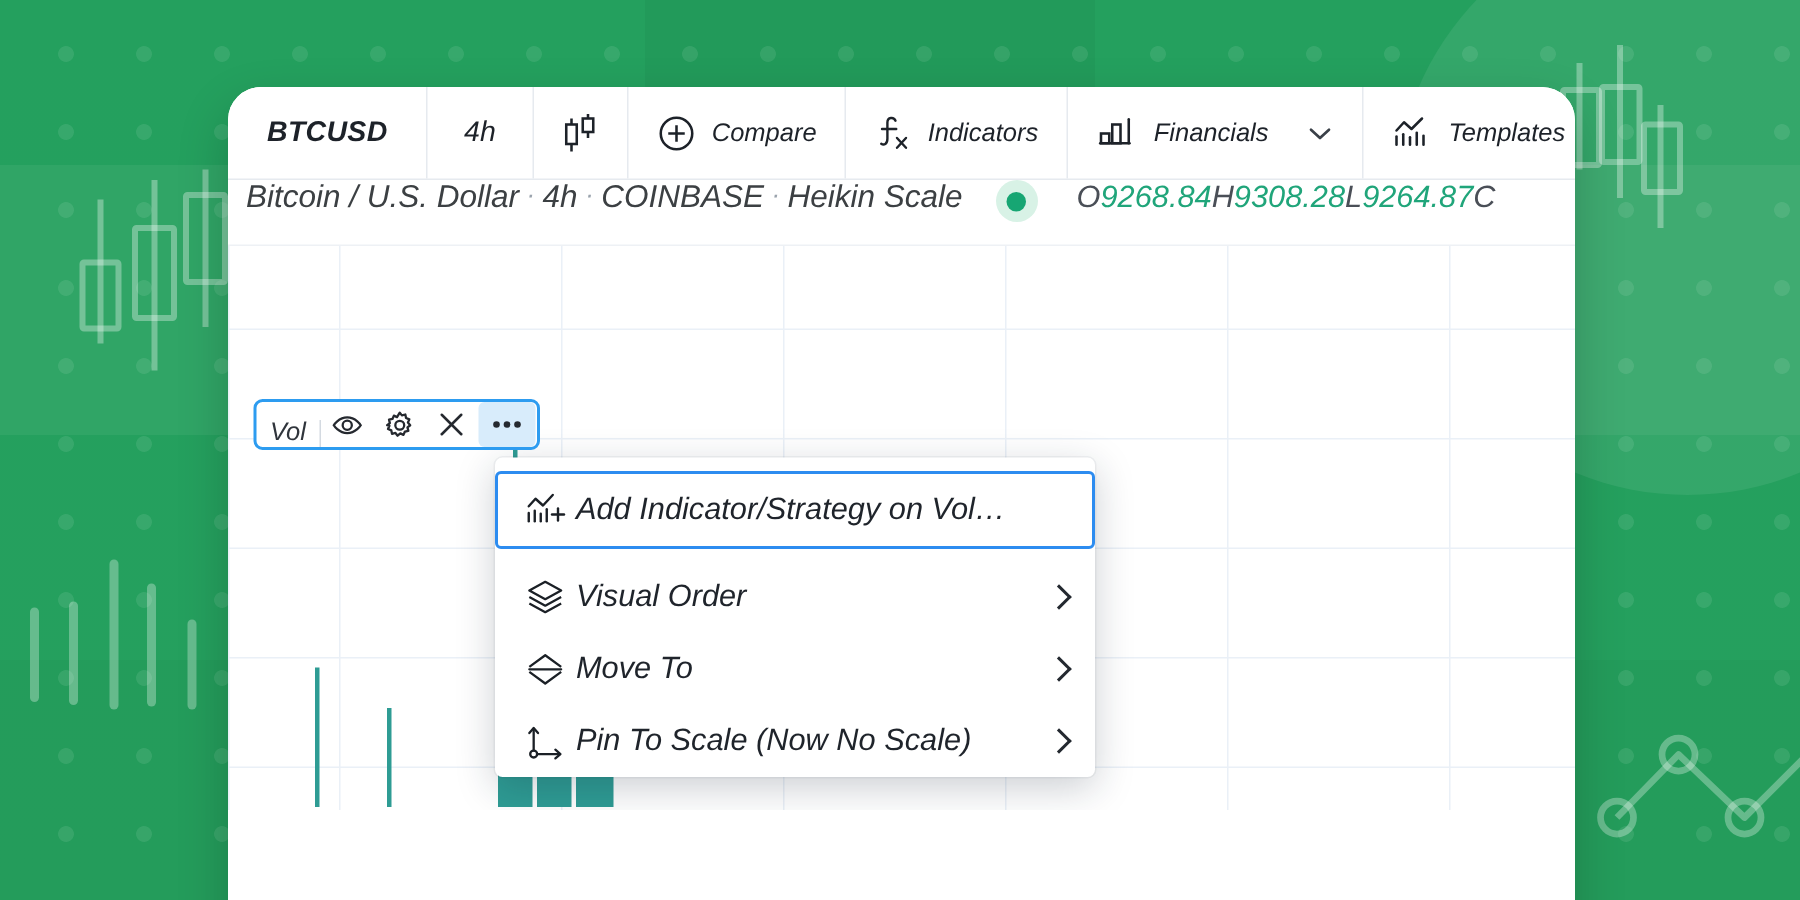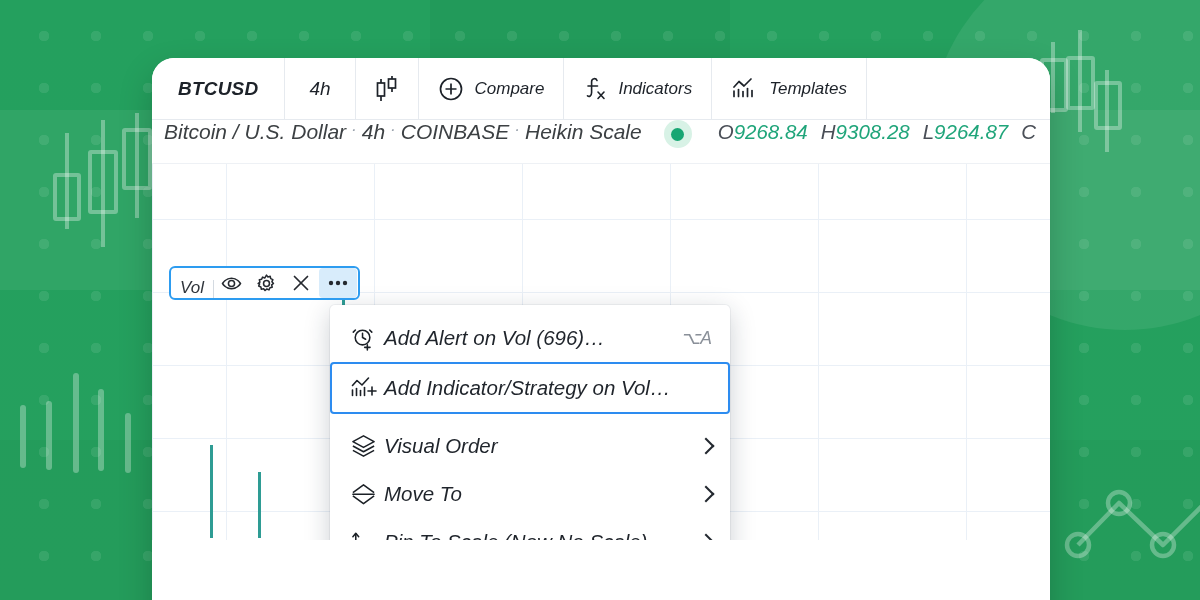--- a/index.html
+++ b/index.html
@@ -120,21 +120,20 @@
     border-radius: 50%;
     background: #d8f2e6;
     display: flex; align-items: center; justify-content: center;
   }
   .status-dot { width: 13px; height: 13px; border-radius: 50%; background: #17a673; }
   .ohlc {
     margin-left: 26px;
     font-size: 20.5px;
     color: #20a57a;
     display: flex;
-    gap: 13px;
   }
   .ohlc .lbl { color: #4a4f57; }
 
   
   .chartarea {
     position: relative;
     height: 376px;
     background: #fff;
     overflow: hidden;
   }
@@ -308,20 +307,36 @@
           <svg width="24" height="28" viewBox="0 0 24 28" fill="none" stroke="#1d2229" stroke-width="1.6">
             <path d="M14 5.5c-1-2.6-5.4-2.6-5.4 1.2V17.5c0 3.6-2.4 4.6-4.1 3.3" stroke-linecap="round"></path>
             <line x1="5" y1="11" x2="14.5" y2="11" stroke-linecap="round"></line>
             <line x1="15" y1="17" x2="21" y2="23.5" stroke-linecap="round"></line>
             <line x1="21" y1="17" x2="15" y2="23.5" stroke-linecap="round"></line>
           </svg>
         </span>
         <span>Indicators</span>
       </div>
 
+      <div class="tb-item">
+        <span class="ico">
+          <svg width="27" height="26" viewBox="0 0 27 26" fill="none" stroke="#1d2229" stroke-width="1.7">
+            <line x1="2.5" y1="19.5" x2="22" y2="19.5" stroke-linecap="round"></line>
+            <rect x="3" y="13" width="5.5" height="6.5"></rect>
+            <rect x="10.5" y="7" width="5.5" height="12.5"></rect>
+            <line x1="21.5" y1="3.5" x2="21.5" y2="19.5" stroke-linecap="round"></line>
+          </svg>
+        </span>
+        <span>Financials</span>
+        <span class="tb-caret">
+          <svg width="18" height="12" viewBox="0 0 18 12" fill="none" stroke="#3a4048" stroke-width="1.8">
+            <polyline points="3,3.5 9,9 15,3.5" stroke-linecap="round" stroke-linejoin="round"></polyline>
+          </svg>
+        </span>
+      </div>
 
       <div class="tb-item">
         <span class="ico">
           <svg width="27" height="26" viewBox="0 0 27 26" fill="none" stroke="#1d2229" stroke-width="1.7">
             <polyline points="3,11 8,5.5 13,10 20,3" stroke-linecap="round" stroke-linejoin="round"></polyline>
             <line x1="3" y1="15" x2="3" y2="20.5" stroke-linecap="round"></line>
             <line x1="7.5" y1="13.5" x2="7.5" y2="20.5" stroke-linecap="round"></line>
             <line x1="12" y1="15.5" x2="12" y2="20.5" stroke-linecap="round"></line>
             <line x1="16.5" y1="12.5" x2="16.5" y2="20.5" stroke-linecap="round"></line>
             <line x1="21" y1="14.5" x2="21" y2="20.5" stroke-linecap="round"></line>
@@ -404,33 +419,20 @@
           <svg width="24" height="10" viewBox="0 0 24 10" fill="#25292f">
             <circle cx="5" cy="5" r="2.2"></circle>
             <circle cx="12" cy="5" r="2.2"></circle>
             <circle cx="19" cy="5" r="2.2"></circle>
           </svg>
         </span>
       </div>
 
       <div class="ctxmenu">
 
-        <div class="mi">
-          <span class="mi-ico">
-            <svg width="27" height="27" viewBox="0 0 28 28" fill="none" stroke="#1b2026" stroke-width="1.6">
-              <circle cx="13" cy="13" r="7.6"></circle>
-              <polyline points="13,8.6 13,13 16.2,14.8" stroke-linecap="round"></polyline>
-              <path d="M5.6 5.2 3.4 7.4M20.4 5.2l2.2 2.2" stroke-linecap="round"></path>
-              <line x1="18" y1="20.5" x2="18" y2="26" stroke-linecap="round"></line>
-              <line x1="15.2" y1="23.2" x2="20.8" y2="23.2" stroke-linecap="round"></line>
-            </svg>
-          </span>
-          <span class="mi-label">Add Alert on Vol (696)…</span>
-          <span class="mi-right">⌥A</span>
-        </div>
 
         <div class="mi highlight">
           <span class="mi-ico">
             <svg width="28" height="26" viewBox="0 0 28 26" fill="none" stroke="#1b2026" stroke-width="1.6">
               <polyline points="2.5,10.5 7,5.5 12,10 18.5,3" stroke-linecap="round" stroke-linejoin="round"></polyline>
               <line x1="2.5" y1="15" x2="2.5" y2="20.5" stroke-linecap="round"></line>
               <line x1="6.5" y1="13.5" x2="6.5" y2="20.5" stroke-linecap="round"></line>
               <line x1="10.5" y1="15.5" x2="10.5" y2="20.5" stroke-linecap="round"></line>
               <line x1="14.5" y1="12.5" x2="14.5" y2="20.5" stroke-linecap="round"></line>
               <line x1="22" y1="12" x2="22" y2="20" stroke-linecap="round"></line>

